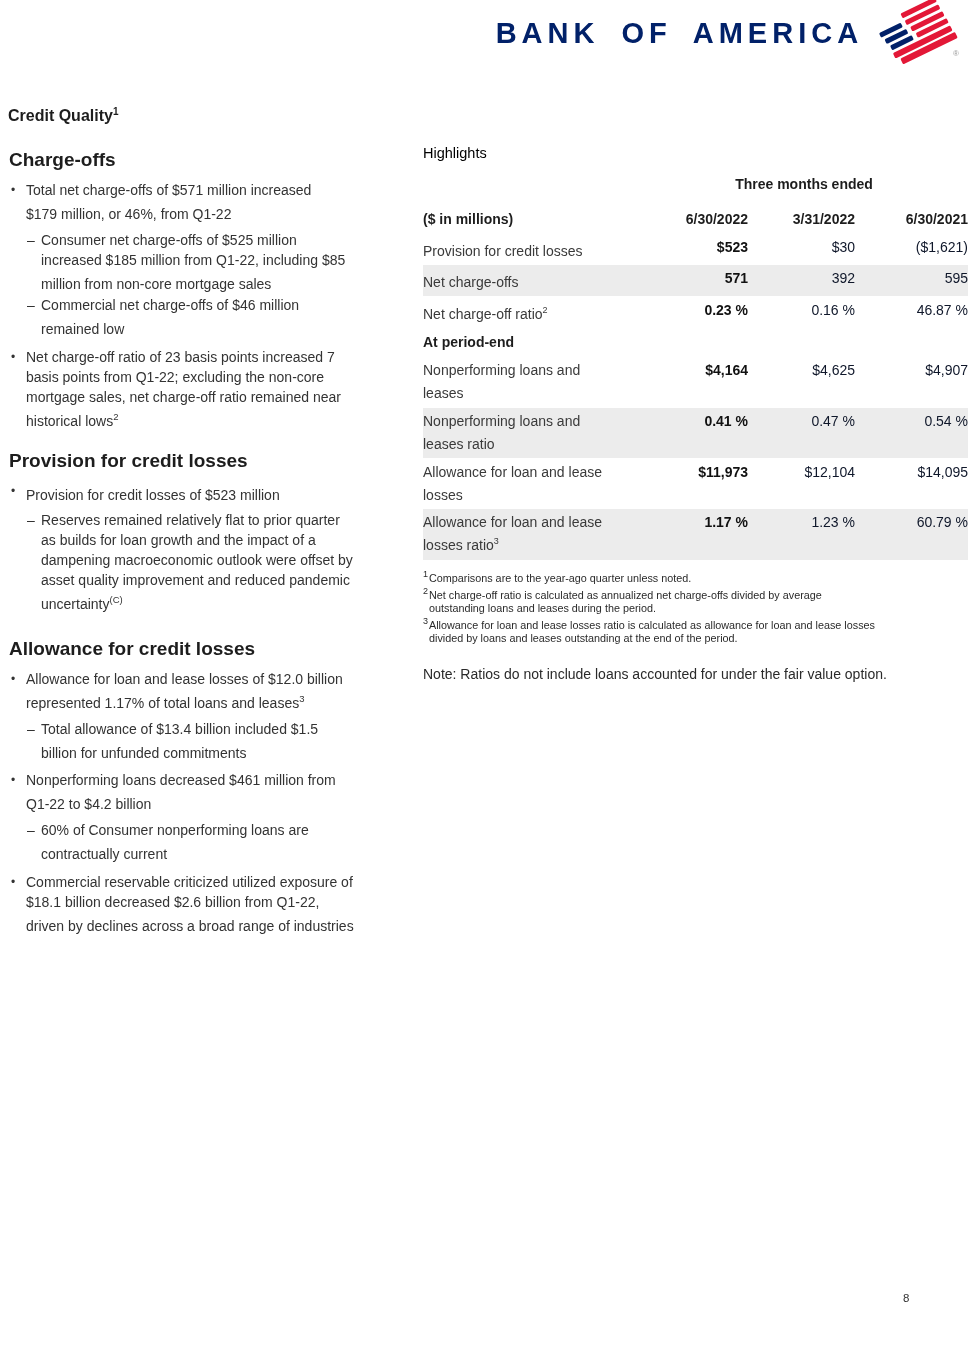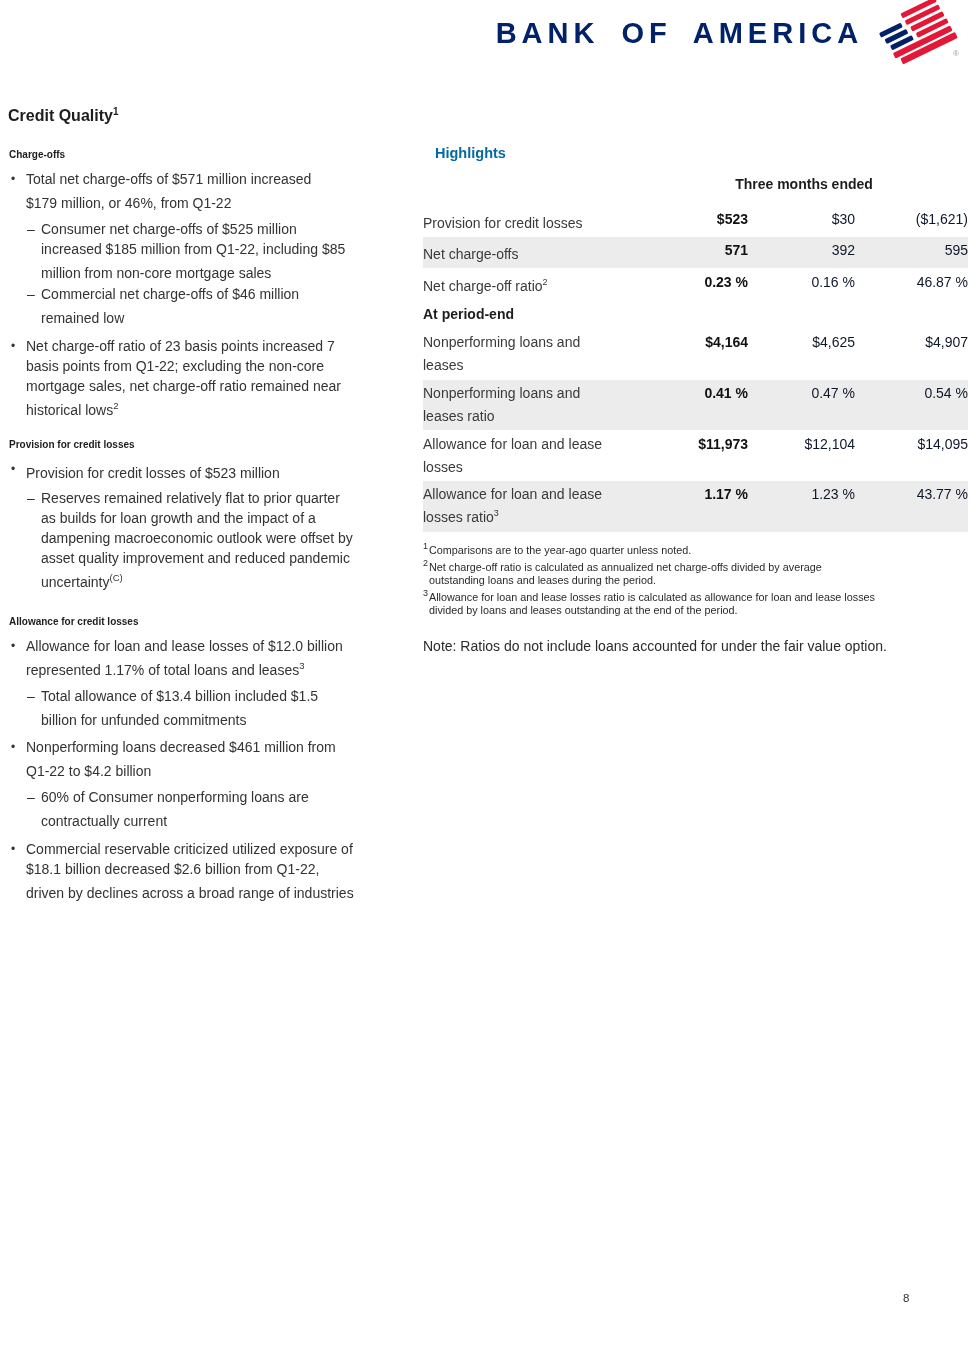--- a/index.html
+++ b/index.html
@@ -12,37 +12,37 @@
   .logo-text { font-size: 29px; font-weight: 700; color: #012169; letter-spacing: 5px; word-spacing: 9px; white-space: nowrap; }
   .flag { width: 82px; height: 54px; overflow: visible; }
   .reg { font-size: 8px; color: #9a9a9a; align-self: flex-end; margin-left: -12px; margin-bottom: 2px; }
 
   
   .title { position: absolute; left: 8px; top: 106px; font-size: 16px; font-weight: 700; color: #1d1d1d; }
   .title sup { font-size: 10px; }
 
   
   .left-col { position: absolute; left: 9px; top: 149px; width: 402px; }
-  .left-col h3 { font-size: 10px; font-weight: 700; color: #1d1d1d; margin: 0 0 9px 0; }
+  .left-col h3 { font-size: 19px; font-weight: 700; color: #1d1d1d; margin: 0 0 9px 0; }
   .sec-provision h3 { margin-top: 19px; }
   .sec-allowance h3 { margin-top: 24px; }
   ul.blist { list-style: none; }
   ul.blist li { position: relative; font-size: 14px; line-height: 20px; color: #333; }
   ul.blist li .txt { white-space: pre-line; }
   ul.blist li sup { font-size: 9.5px; }
   li.l1 { padding-left: 17px; margin-top: 8px; }
   li.l1:first-child { margin-top: 0; }
   li.l2 { padding-left: 32px; margin-top: 6px; }
   li.l2 + li.l2 { margin-top: 2px; }
   li.l1 .mk { position: absolute; left: 2px; top: 0; font-size: 12px; }
   li.l2 .mk { position: absolute; left: 18px; top: 0; }
 
   
   .right-col { position: absolute; left: 423px; top: 145px; width: 545px; }
-  .right-col h2 { font-size: 14.5px; font-weight: 700; color: #0369a1; margin-left: 12px; }
+  .right-col h2 { font-size: 14.5px; font-weight: 400; color: #000000; }
   .span-header { margin-top: 15px; margin-left: 217px; width: 328px; text-align: center; font-size: 14px; font-weight: 700; color: #1d1d1d; }
   .hl-table { margin-top: 13px; font-size: 14px; }
   .hl-row { display: grid; grid-template-columns: 217px 108px 107px 113px; align-items: start; padding: 4.5px 0; line-height: 19px; }
   .hl-row.shaded { background: #ececec; }
   .hl-label { white-space: pre-line; padding-right: 8px; color: #3a3a3a; }
   .hl-label sup, .fn sup { font-size: 9px; }
   .num { text-align: right; color: #0f172a; }
   .num.cur { font-weight: 700; color: #111; }
   .hl-header { font-weight: 700; }
   .hl-header .hl-label, .hl-header .num { color: #1d1d1d; font-weight: 700; }
@@ -130,20 +130,26 @@
       </ul>
     </section>
 
   </div>
 
   <div class="right-col">
     <h2>Highlights</h2>
     <div class="span-header">Three months ended</div>
 
     <div class="hl-table">
+      <div class="hl-row hl-header">
+        <div class="hl-label">($ in millions)</div>
+        <div class="num">6/30/2022</div>
+        <div class="num">3/31/2022</div>
+        <div class="num">6/30/2021</div>
+      </div>
 
       <div class="hl-row">
         <div class="hl-label"><span>Provision for credit losses</span><sup></sup></div>
         <div class="num cur">$523</div>
         <div class="num">$30</div>
         <div class="num">($1,621)</div>
       </div>
 
       <div class="hl-row shaded">
         <div class="hl-label"><span>Net charge-offs</span><sup></sup></div>
@@ -185,21 +191,21 @@
         <div class="num cur">$11,973</div>
         <div class="num">$12,104</div>
         <div class="num">$14,095</div>
       </div>
 
       <div class="hl-row shaded">
         <div class="hl-label"><span>Allowance for loan and lease
 losses ratio</span><sup>3</sup></div>
         <div class="num cur">1.17 %</div>
         <div class="num">1.23 %</div>
-        <div class="num">43.77 %</div>
+        <div class="num">60.79 %</div>
       </div>
     </div>
 
     <div class="footnotes">
       <div class="fn"><sup>1</sup><span class="fn-text">Comparisons are to the year-ago quarter unless noted.</span></div>
       <div class="fn"><sup>2</sup><span class="fn-text">Net charge-off ratio is calculated as annualized net charge-offs divided by average
 outstanding loans and leases during the period.</span></div>
       <div class="fn"><sup>3</sup><span class="fn-text">Allowance for loan and lease losses ratio is calculated as allowance for loan and lease losses
 divided by loans and leases outstanding at the end of the period.</span></div>
     </div>

